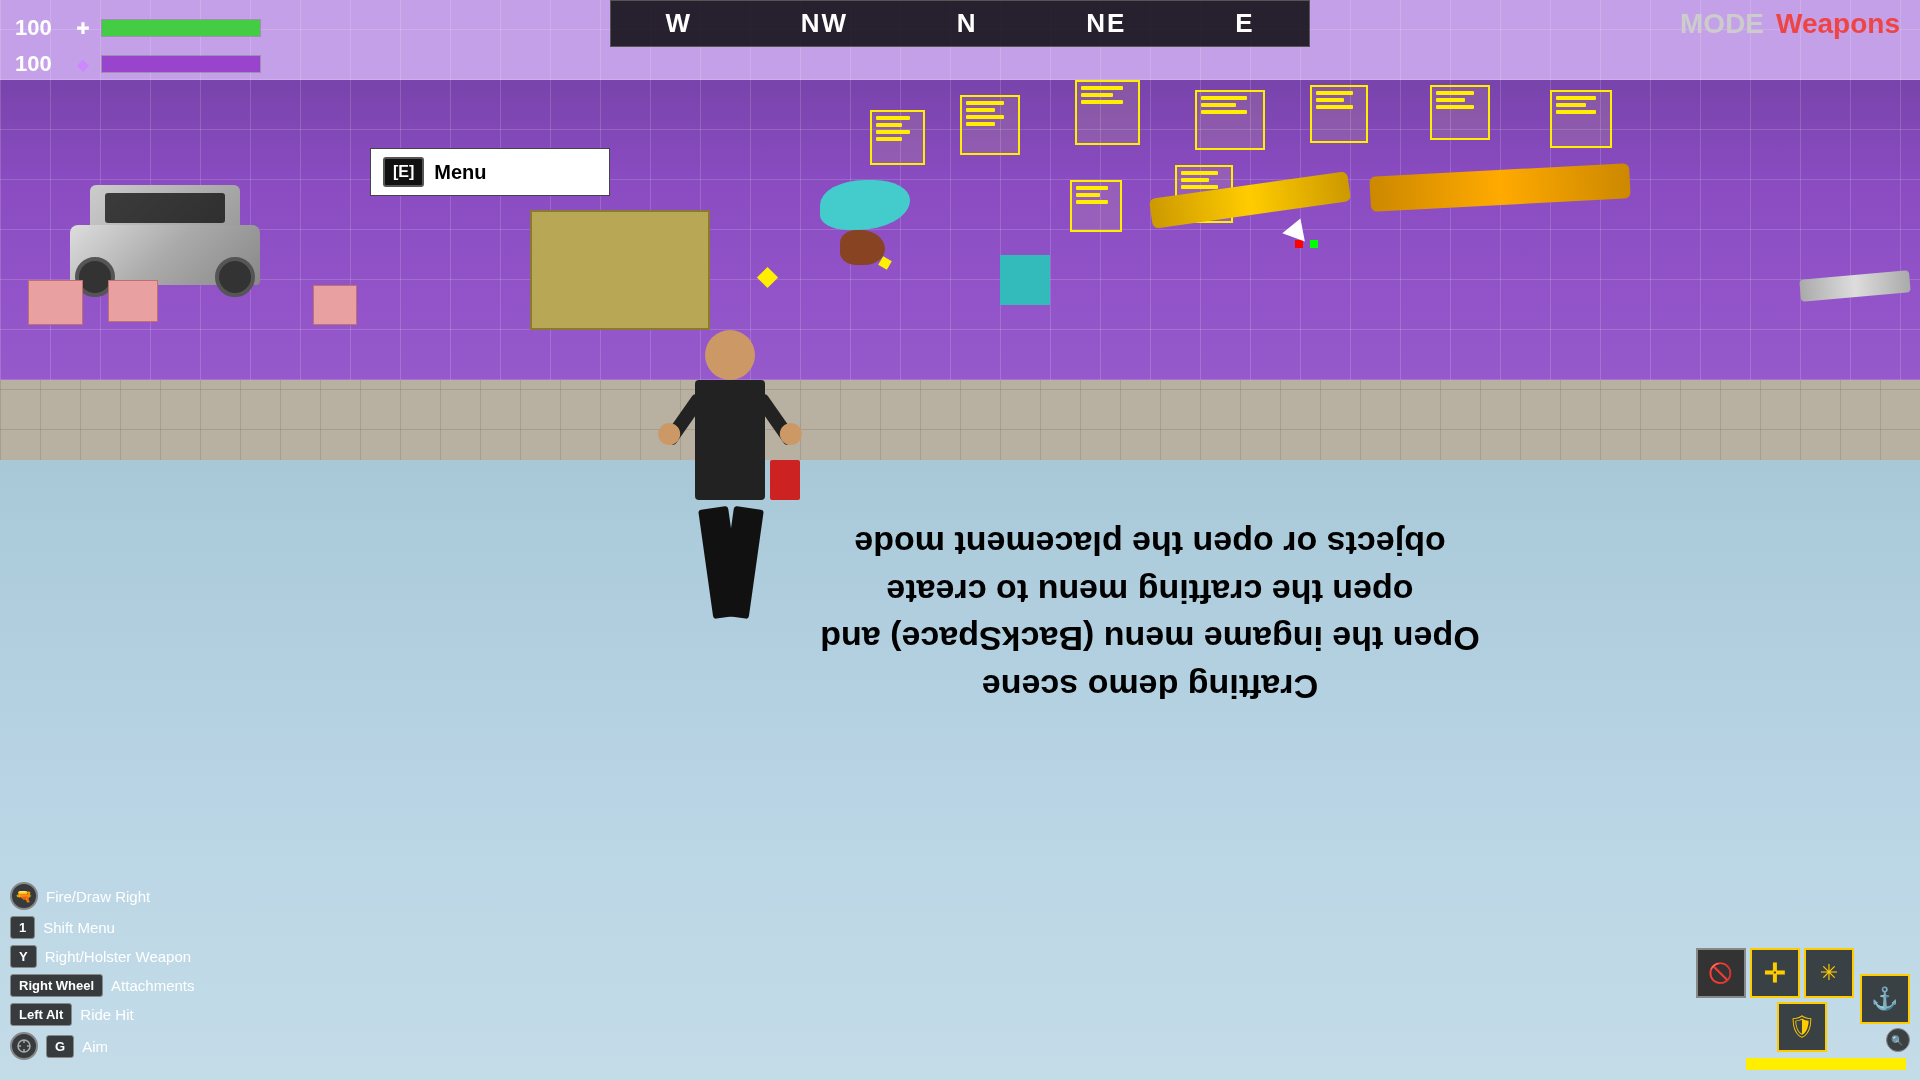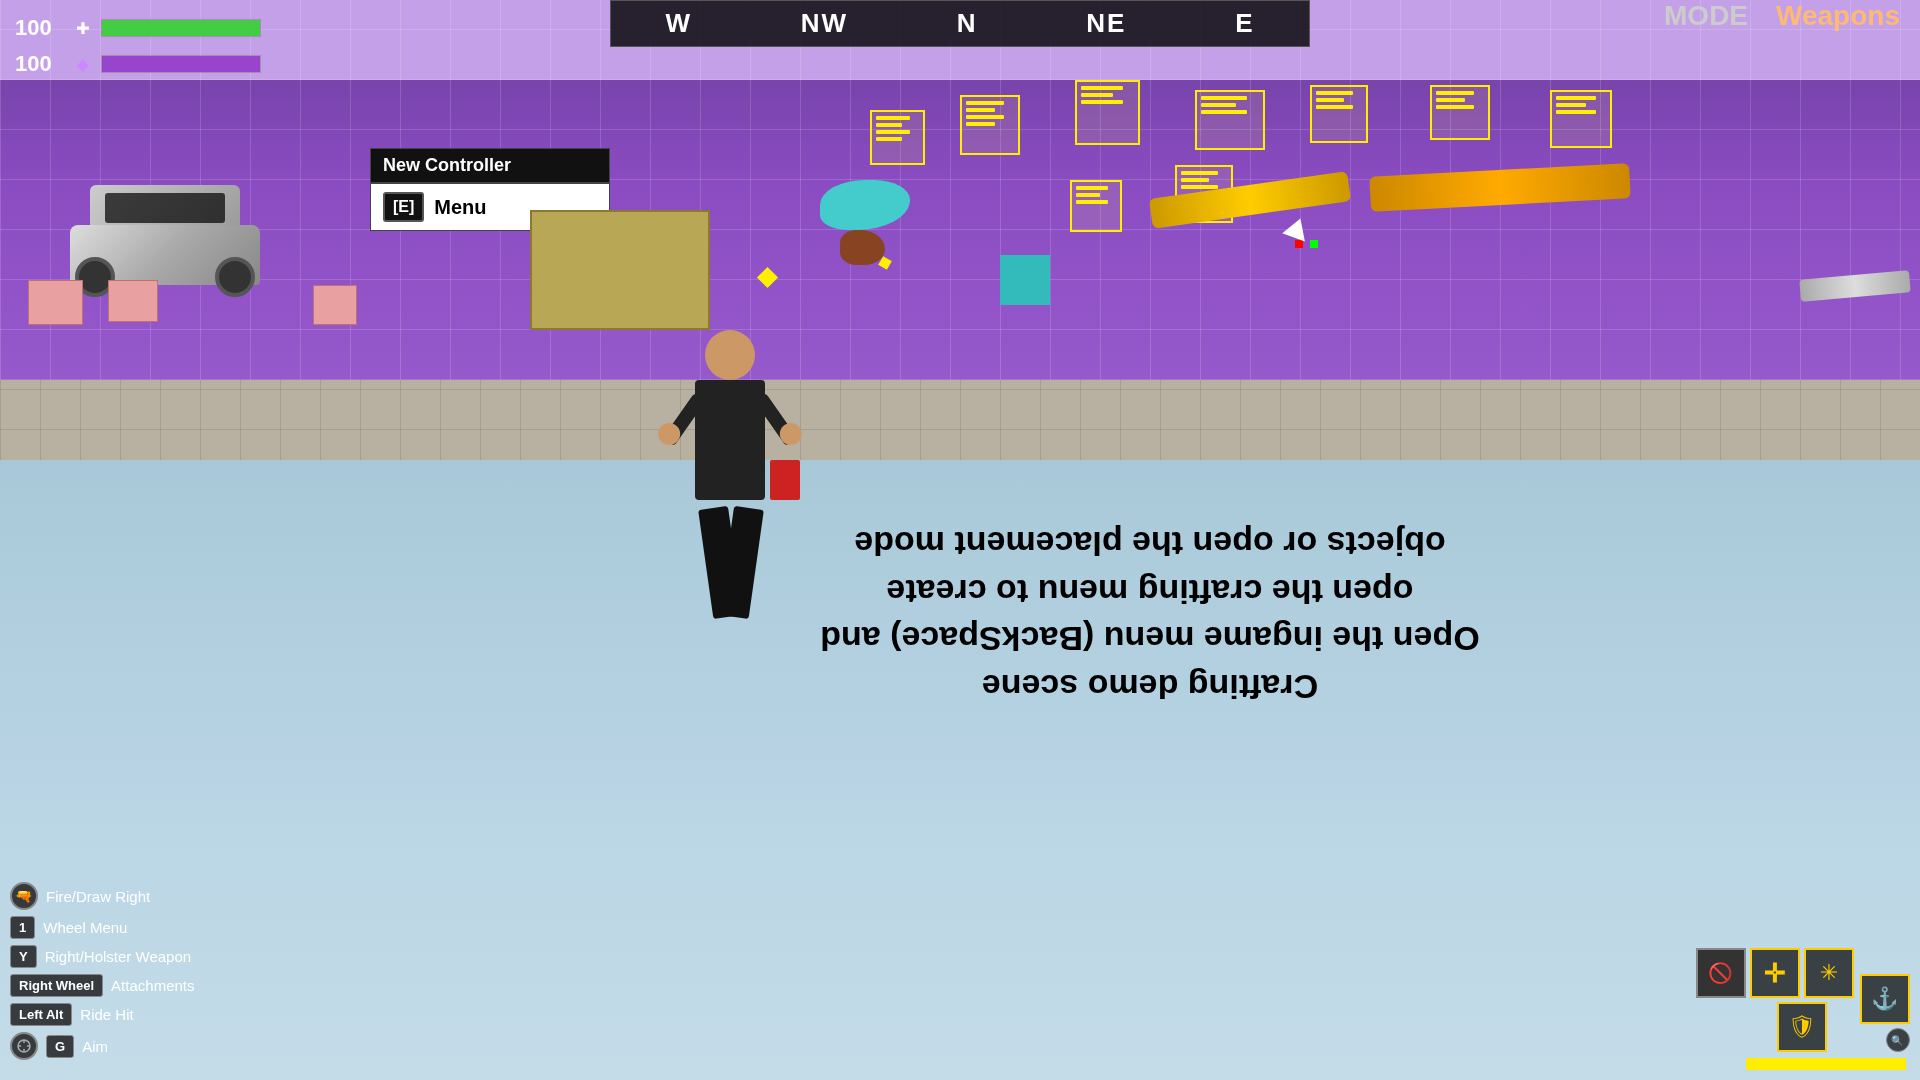--- a/index.html
+++ b/index.html
@@ -74,31 +74,31 @@
       font-weight: bold;
       letter-spacing: 2px;
     }
 
     
     .mode-display {
       position: absolute;
       top: 0; right: 0;
       height: 47px;
       display: flex;
-      align-items: flex-start;
-      gap: 28px;
+      align-items: center;
+      gap: 12px;
       padding: 0 20px;
     }
     .mode-label {
       color: #ccc;
       font-size: 28px;
       font-weight: bold;
     }
     .weapons-label {
-      color: #fdba74;
+      color: #ef4444;
       font-size: 28px;
       font-weight: bold;
     }
 
     
     .health-bars {
       position: absolute;
       top: 15px; left: 15px;
       display: flex;
       flex-direction: column;
@@ -455,21 +455,20 @@
   <div class="bar-row">
     <span class="bar-value">100</span>
     <span class="bar-icon shield">◆</span>
     <div class="bar-track">
       <div class="bar-fill purple" style="width:100%"></div>
     </div>
   </div>
 </div>
 
 <div class="controller-popup">
-  <div class="controller-title">New Controller</div>
   <div class="controller-action">
     <span class="key-badge">[E]</span>
     <span>Menu</span>
   </div>
 </div>
 
 <div class="vehicle">
   <div class="vehicle-top">
     <div class="vehicle-window"></div>
   </div>
@@ -601,21 +600,21 @@
 <div class="keybinds">
 
   <div class="keybind-row">
     <div class="key-icon-circle">
       <span style="font-size:14px;">🔫</span>
     </div>
     <span class="key-action">Fire/Draw Right</span>
   </div>
   <div class="keybind-row">
     <span class="key-btn">1</span>
-    <span class="key-action">Wheel Menu</span>
+    <span class="key-action">Shift Menu</span>
   </div>
   <div class="keybind-row">
     <span class="key-btn">Y</span>
     <span class="key-action">Right/Holster Weapon</span>
   </div>
   <div class="keybind-row">
     <span class="key-btn">Right Wheel</span>
     <span class="key-action">Attachments</span>
   </div>
   <div class="keybind-row">

